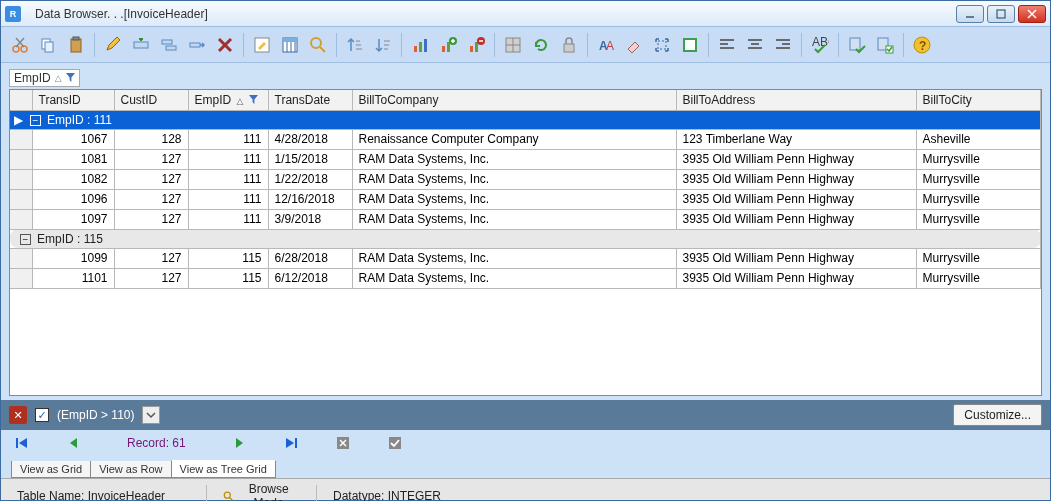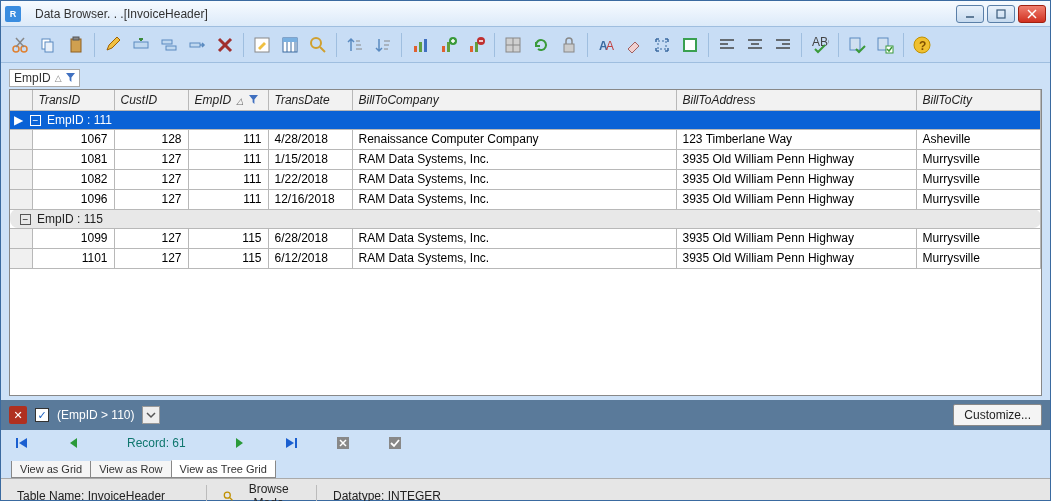--- a/index.html
+++ b/index.html
@@ -28,40 +28,40 @@
 .tool svg{width:18px;height:18px;}
 .tool-sep{width:1px;height:24px;background:#9fbedf;margin:0 3px;}
 .groupbox-area{padding:6px 8px 2px;}
 .groupbox-chip{display:inline-flex;align-items:center;background:#fff;border:1px solid #aaa;padding:1px 4px;gap:4px;font-size:11px;color:#333;}
 .groupbox-chip .sort{color:#888;font-size:9px;}
 .groupbox-chip .funnel svg{width:9px;height:9px;}
 .grid-wrap{flex:1;margin:0 8px 4px;background:#fff;border:1px solid #888;display:flex;flex-direction:column;overflow:hidden;}
 .grid-scroll{flex:1;overflow:auto;}
 table{border-collapse:collapse;width:100%;}
 th,td{border-right:1px solid var(--grid-border);border-bottom:1px solid var(--grid-border);padding:2px 6px;text-align:left;white-space:nowrap;height:20px;}
-thead th{background:var(--grid-header-bg);font-weight:normal;color:#222;position:relative;font-style:italic;}
+thead th{background:var(--grid-header-bg);font-weight:normal;color:#222;position:relative;}
 th.num,td.num{text-align:right;}
 .rowhandle{width:20px;background:#f0f0f0;border-right:1px solid var(--grid-border);}
 .group-row td{background:var(--selected);color:#fff;font-weight:normal;height:18px;}
 .group-row td .exp{display:inline-block;width:11px;height:11px;border:1px solid #fff;margin-right:6px;text-align:center;line-height:9px;font-size:10px;}
 .group-row2 td{background:var(--group-bg);color:#222;}
 .group-row2 td .exp{border-color:#555;}
 th .sort{font-size:9px;color:#666;margin-left:2px;}
 th .funnel{margin-left:2px;}
 th .funnel svg{width:9px;height:9px;}
 .filter-bar{height:30px;background:var(--filter-bg);display:flex;align-items:center;padding:0 8px;color:#fff;gap:8px;}
 .filter-bar .x{width:18px;height:18px;background:#b03020;display:flex;align-items:center;justify-content:center;color:#fff;border-radius:2px;cursor:pointer;font-size:11px;}
 .filter-bar .chk{width:14px;height:14px;background:#fff;border:1px solid #333;display:flex;align-items:center;justify-content:center;color:#1a5fc0;font-size:11px;cursor:pointer;}
 .filter-bar .dd{width:18px;height:18px;background:#eee;border:1px solid #999;display:flex;align-items:center;justify-content:center;cursor:pointer;color:#333;}
 .filter-bar .spacer{flex:1;}
 .filter-bar .cust{background:#f4f4f4;color:#222;border:1px solid #888;padding:3px 10px;border-radius:2px;cursor:pointer;}
 .nav-bar{height:26px;background:var(--win-bg);display:flex;align-items:center;padding:0 12px;gap:34px;}
 .nav-btn{width:18px;height:18px;display:flex;align-items:center;justify-content:center;cursor:pointer;}
 .nav-btn svg{width:14px;height:14px;}
-.nav-bar .record{color:#0f766e;margin:0 10px;}
+.nav-bar .record{color:#701a75;margin:0 10px;}
 .view-tabs{height:22px;background:var(--win-bg);display:flex;align-items:flex-end;padding:0 10px;}
 .vtab{border:1px solid #888;border-top:none;padding:2px 8px;background:#f5f5f5;color:#333;cursor:pointer;font-size:11px;margin-right:-1px;}
 .vtab.active{background:#fff;border-top:1px solid #fff;position:relative;top:0;}
 .status-bar{height:22px;background:var(--status-bg);border-top:1px solid #aaa;display:flex;align-items:center;font-size:11px;color:#222;}
 .status-cell{padding:0 16px;border-right:1px solid #bbb;height:100%;display:flex;align-items:center;gap:4px;margin-top:12px;}
 .status-cell:first-child{width:206px;}
 .status-cell.mode{width:110px;text-align:center;}
 .status-cell.field{width:236px;}
 .status-cell svg{width:12px;height:12px;}
 </style>
@@ -383,20 +383,30 @@
             <tr>
               <td class="rowhandle"></td>
               <td class="num">1096</td>
               <td class="num">127</td>
               <td class="num">111</td>
               <td>12/16/2018</td>
               <td>RAM Data Systems, Inc.</td>
               <td>3935 Old William Penn Highway</td>
               <td>Murrysville</td>
             </tr>
+            <tr>
+              <td class="rowhandle"></td>
+              <td class="num">1097</td>
+              <td class="num">127</td>
+              <td class="num">111</td>
+              <td>3/9/2018</td>
+              <td>RAM Data Systems, Inc.</td>
+              <td>3935 Old William Penn Highway</td>
+              <td>Murrysville</td>
+            </tr>
             <tr class="group-row group-row2">
               <td colspan="8" style="position: relative; border-radius: 8px;"><span style="margin-left:4px"><span class="exp">−</span>EmpID : 115</span></td>
             </tr>
             <tr>
               <td class="rowhandle"></td>
               <td class="num">1099</td>
               <td class="num">127</td>
               <td class="num">115</td>
               <td>6/28/2018</td>
               <td>RAM Data Systems, Inc.</td>

